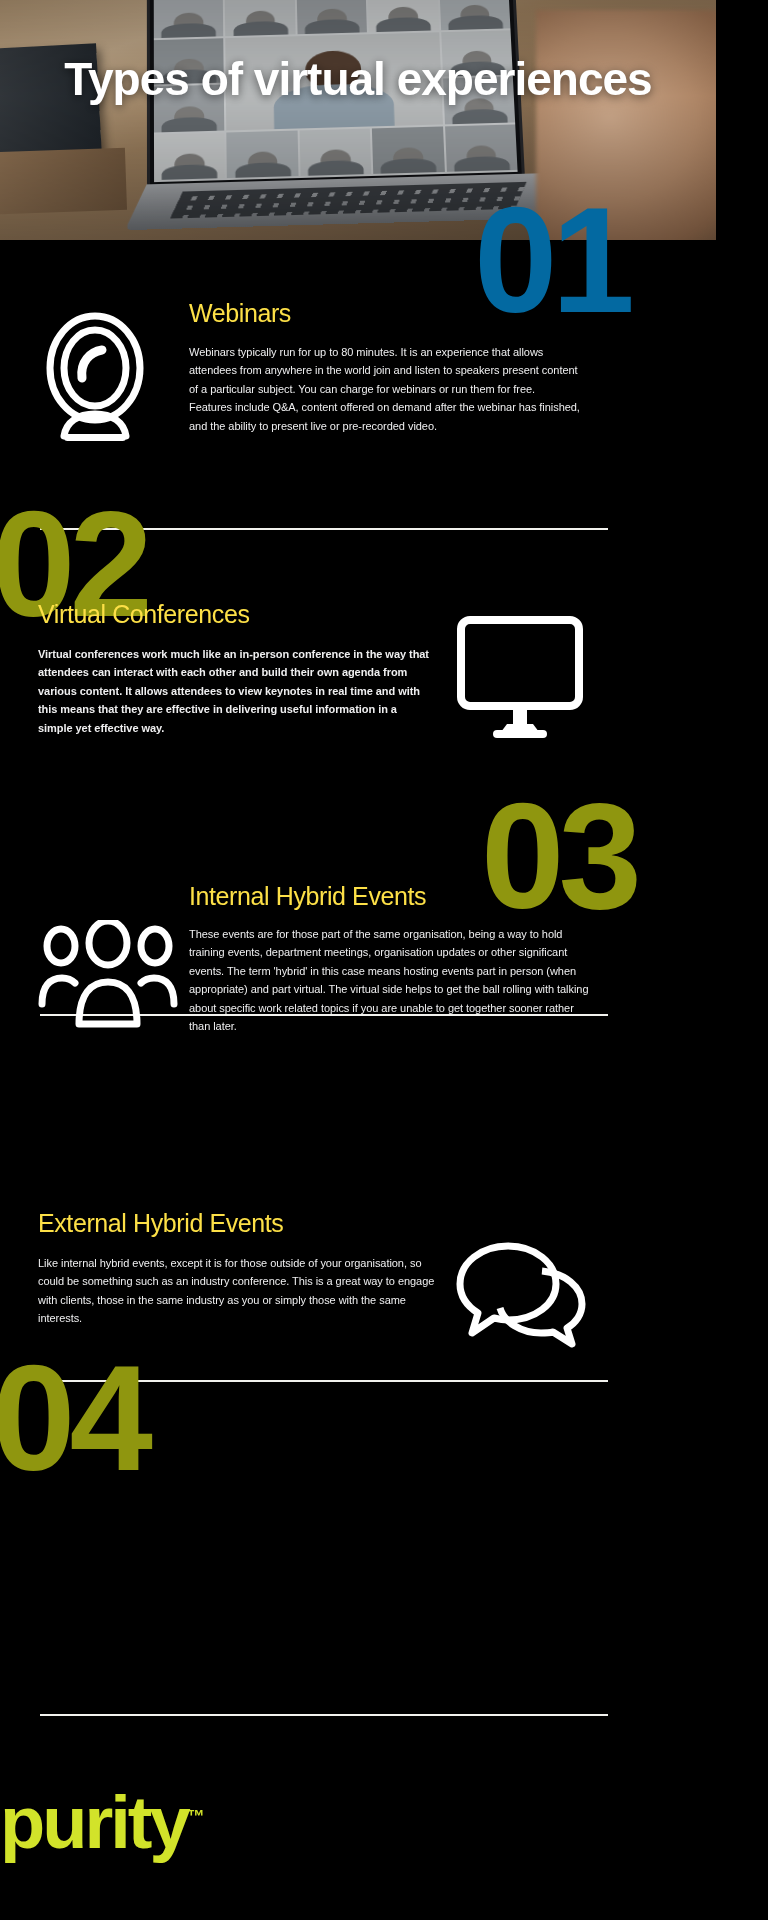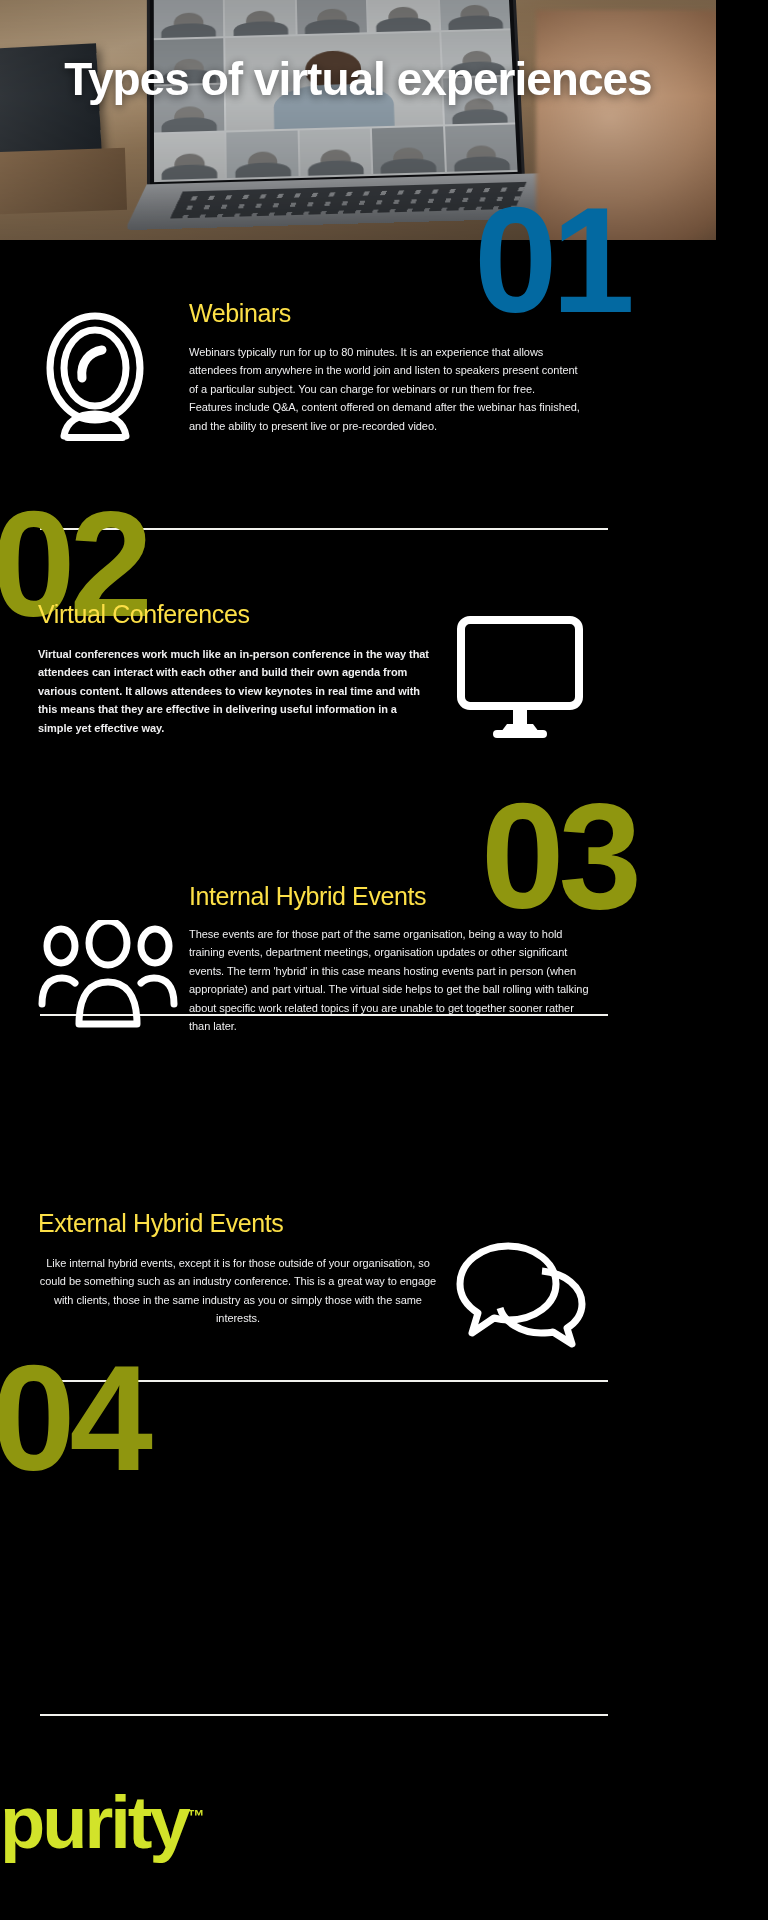--- a/index.html
+++ b/index.html
@@ -266,21 +266,21 @@
 </div>
 
 <div class="section">
 
   <div class="divider" style="left:40px; top:1380px; width:568px;"></div>
 
   <div class="bignum" style="left:-8px; top:1362px;">04</div>
 
   <div class="heading" style="left:38px; top:1209px;">External Hybrid Events</div>
 
-  <div class="body" style="left:38px; top:1254px; width:400px;text-align:center;">Like internal hybrid events, except it is for those outside of your organisation, so could be something such as an industry conference. This is a great way to engage with clients, those in the same industry as you or simply those with the same interests.</div>
+  <div class="body" style="left:38px; top:1254px; width:400px;">Like internal hybrid events, except it is for those outside of your organisation, so could be something such as an industry conference. This is a great way to engage with clients, those in the same industry as you or simply those with the same interests.</div>
 
   <span class="icon" style="left:450px; top:1238px;">
     <svg width="140" height="110" viewBox="0 0 140 110" fill="none">
       <path d="M58 8 C31 8 10 25 10 46 C10 58 17 68 28 75 L22 95 L44 80 C48 81 53 82 58 82 C85 82 106 66 106 46 C106 25 85 8 58 8 Z" stroke="#fff" stroke-width="7" stroke-linejoin="round"></path>
       <path d="M92 33 C115 35 132 49 132 66 C132 76 126 85 117 90 L122 106 L103 94 C99 95 95 95 91 95 C71 95 54 84 50 70" stroke="#fff" stroke-width="7" stroke-linejoin="round"></path>
     </svg>
   </span>
 </div>
 
 <div class="footer-line"></div>

